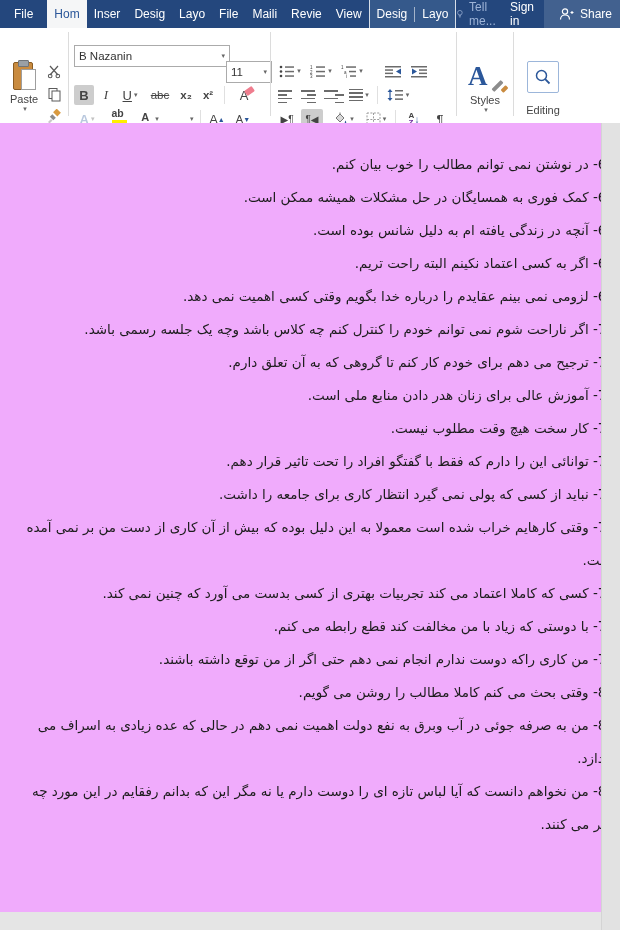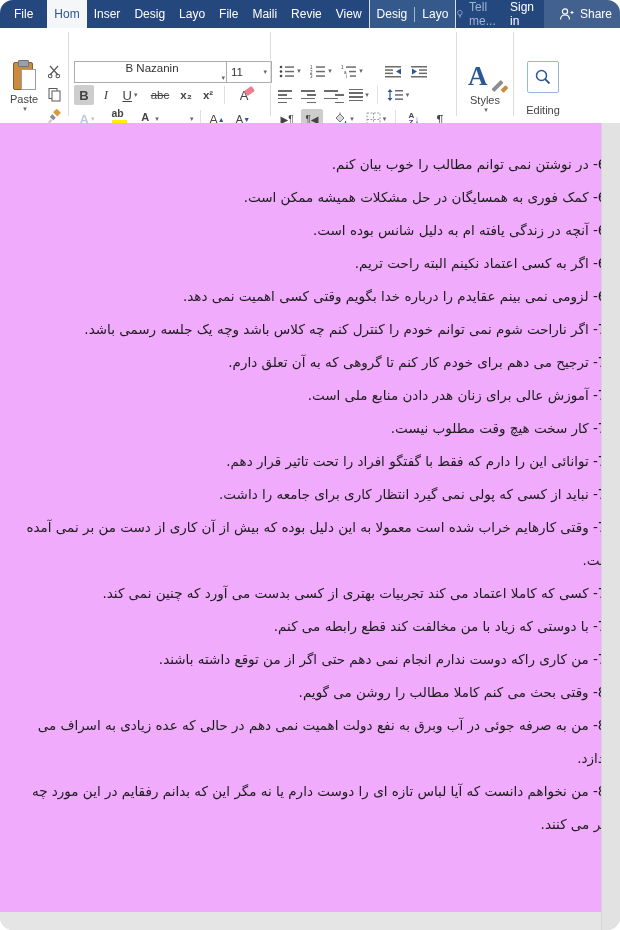--- a/index.html
+++ b/index.html
@@ -1,17 +1,17 @@
 <!DOCTYPE html>
 <html><head>
 <meta charset="utf-8">
 <style>
   html,body{margin:0;padding:0;}
   .app{position:relative;width:620px;height:930px;background:#e5e5e5;overflow:hidden;
-       font-family:"Liberation Sans",sans-serif;border-radius:13px;-webkit-font-smoothing:antialiased;}
+       font-family:"Liberation Sans",sans-serif;-webkit-font-smoothing:antialiased;}
 
   
   .titlebar{position:absolute;left:0;top:0;width:620px;height:28px;background:#24477d;
             display:flex;align-items:stretch;color:#fff;font-size:12px;}
   .tab{display:flex;align-items:center;padding:0 7px;white-space:nowrap;cursor:default;}
   .tab.file{padding:0 14px;}
   .tab.selected{background:#f5f6f7;color:#2b579a;}
   .tsep{width:1px;height:15px;background:rgba(255,255,255,.55);align-self:center;}
   .ctx{display:flex;background:#35598b;border-left:1px solid rgba(255,255,255,.8);
        border-right:1px solid rgba(255,255,255,.8);}
@@ -158,21 +158,21 @@
         <rect x="4.5" y="6.5" width="5" height="3.5" transform="rotate(45 7 8)" fill="#8c8c8c"></rect>
         <path d="M2 13 L5 10 L6.5 11.5 L3.5 14.5 Z" fill="#c9c9c9"></path>
       </svg>
     </div>
     <div class="glabel" style="left:9px;">Clipboard</div>
     <svg class="launcher" style="left:56px;" viewBox="0 0 9 9">
       <path d="M1 1 H5 M1 1 V5 M3 3 L7.5 7.5 M7.5 4.5 V7.5 H4.5" stroke="#777" fill="none" stroke-width="1"></path>
     </svg>
     <div class="gsep" style="left:68px;"></div>
 
-    <div class="combo" style="left:74px;top:33px;width:146px;flex-direction:column;">
+    <div class="combo" style="left:74px;top:17px;width:146px;">
       <span>B Nazanin</span>
       <span class="dd">▾</span>
     </div>
     <div class="combo" style="left:226px;top:33px;width:36px;">
       <span>11</span>
       <span class="dd">▾</span>
     </div>
 
     <div class="rbtn active" style="left:74px;top:57px;width:20px;font-weight:bold;font-size:13px;">B</div>
     <div class="rbtn" style="left:97px;top:57px;width:18px;font-style:italic;font-family:'Liberation Serif',serif;font-size:13px;">I</div>

